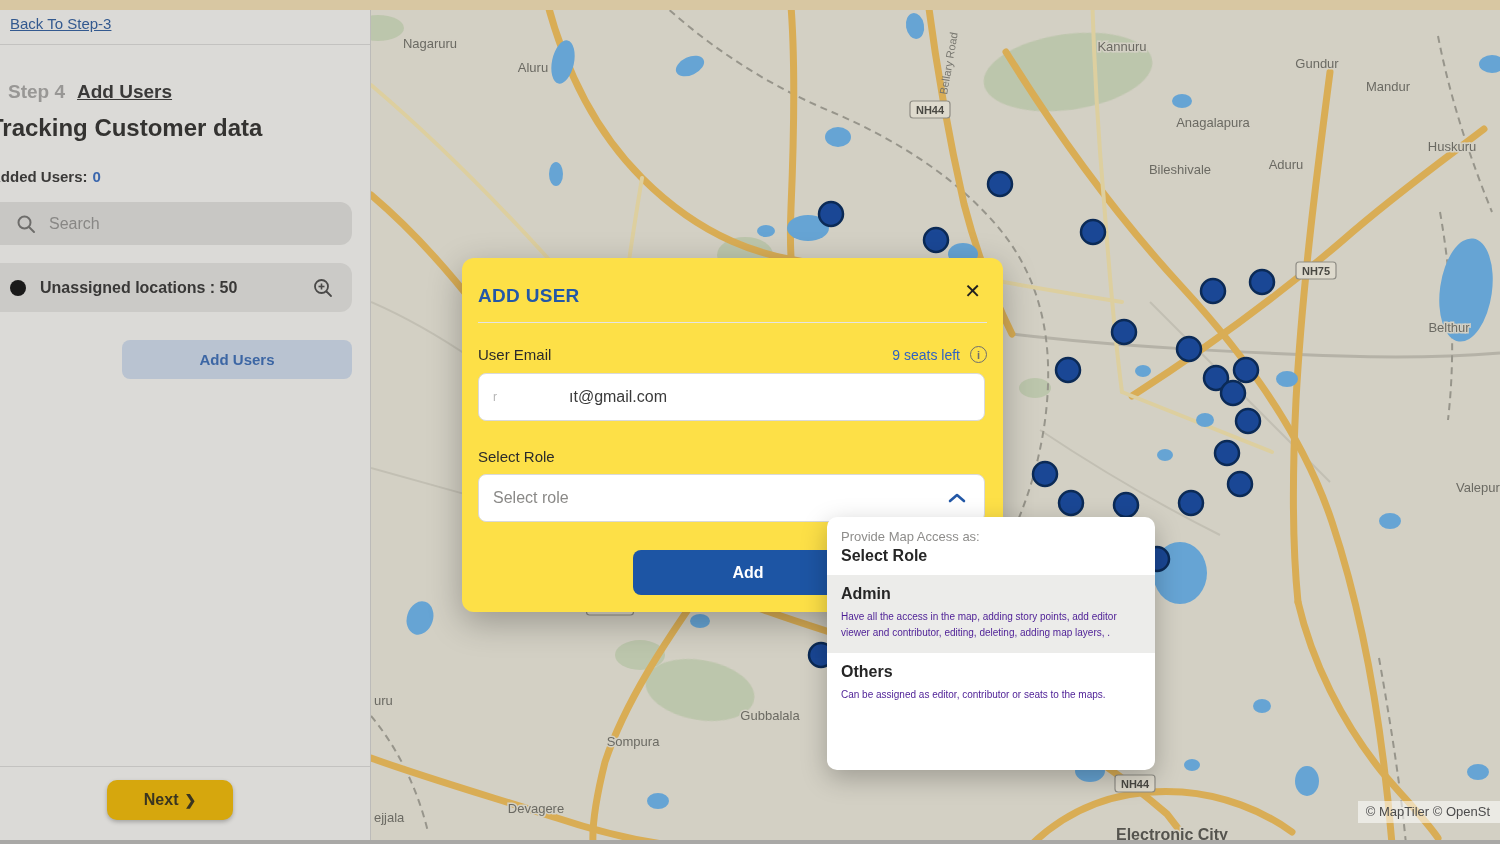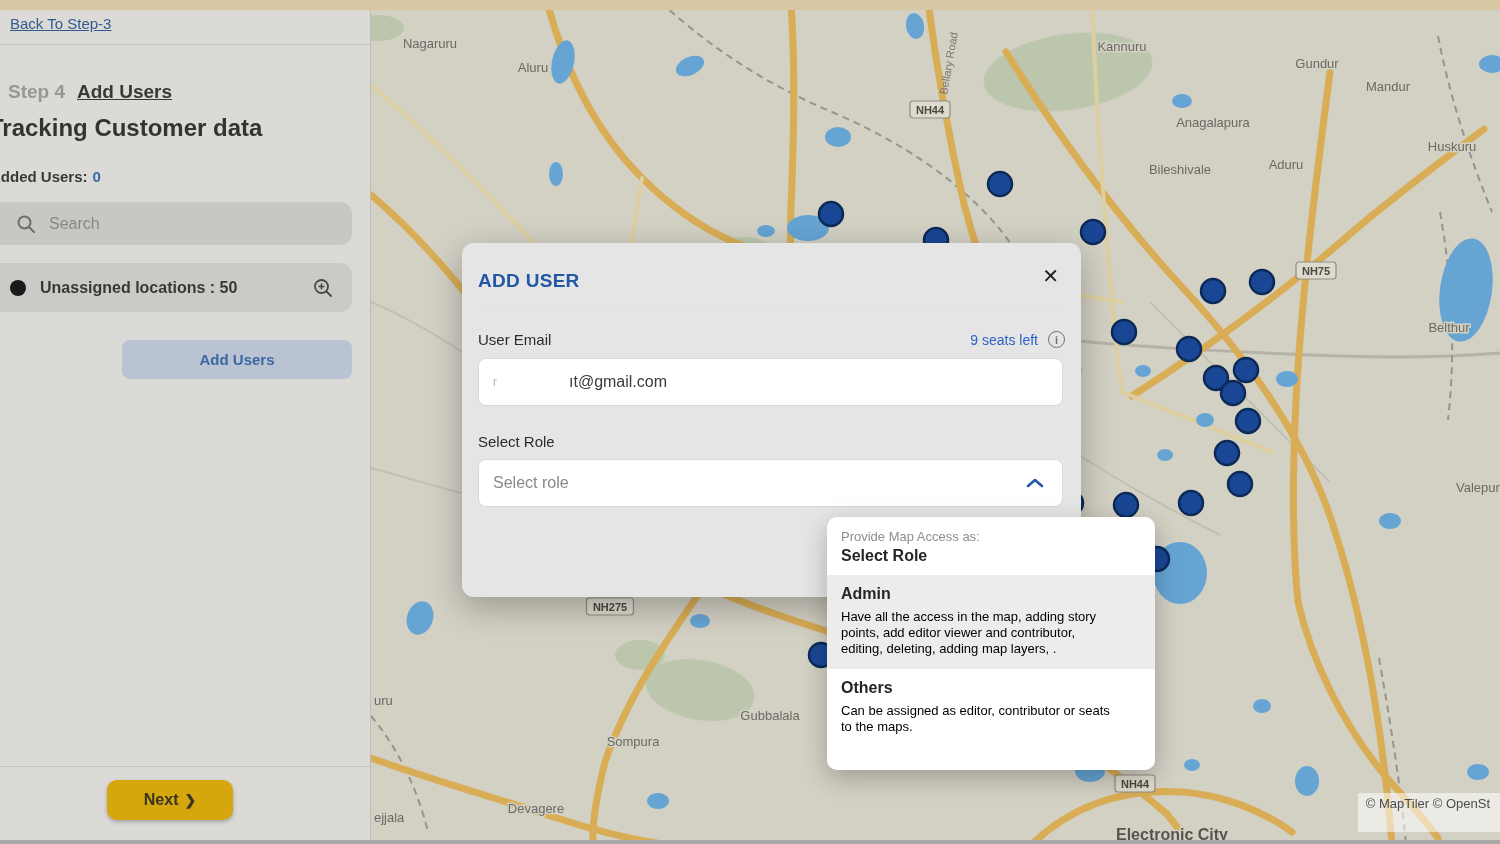--- a/index.html
+++ b/index.html
@@ -32,24 +32,24 @@
   .next-btn .chev{margin-left:6px;font-size:14px;}
 
   
   #map{position:absolute;left:371px;top:0;width:1129px;height:844px;z-index:1;cursor:grab;}
   .map-label{font-size:13px;fill:#6b6a63;paint-order:stroke;stroke:#d3d0c4;stroke-width:3px;font-family:"Liberation Sans",sans-serif;}
   .map-label.big{font-size:16px;fill:#55544e;font-weight:bold;}
   .badge-rect{fill:#dedacd;stroke:#8f8d85;stroke-width:1.2;}
   .badge-text{font-size:11px;font-weight:bold;fill:#4a4943;font-family:"Liberation Sans",sans-serif;}
   .road-name{font-size:11px;fill:#77766f;font-family:"Liberation Sans",sans-serif;}
   .marker{fill:#1a4795;stroke:#0b2a56;stroke-width:2.5;cursor:pointer;}
-  .attribution{position:absolute;right:0;bottom:12px;background:rgba(255,255,255,.55);padding:3px 10px 21px 8px;font-size:13px;color:#4b4b4b;z-index:5;white-space:nowrap;}
-
-  
-  #modal{position:absolute;left:462px;top:243px;width:619px;height:354px;background:#e5e5e5;border-radius:12px;box-shadow:0 10px 34px rgba(0,0,0,.28);z-index:20;}
+  .attribution{position:absolute;right:0;bottom:21px;background:rgba(255,255,255,.55);padding:3px 10px 4px 8px;font-size:13px;color:#4b4b4b;z-index:5;white-space:nowrap;}
+
+  
+  #modal{position:absolute;left:462px;top:258px;width:541px;height:354px;background:#fde047;border-radius:12px;box-shadow:0 10px 34px rgba(0,0,0,.28);z-index:20;}
   .modal-title{position:absolute;left:16px;top:27px;font-size:19px;font-weight:bold;color:#2358a7;letter-spacing:.3px;}
   .modal-close{position:absolute;right:22px;top:23px;font-size:20px;color:#1f1f1f;cursor:pointer;line-height:1;}
   .modal-divider{position:absolute;left:16px;right:16px;top:64px;height:1px;background:#e4e4e4;}
   .email-row{position:absolute;left:16px;right:16px;top:88px;display:flex;align-items:center;}
   .email-label{font-size:15px;color:#2b2b2b;flex:1 1 auto;}
   .seats-left{font-size:14px;color:#2f62c4;margin-right:10px;}
   .info-icon{width:17px;height:17px;border:1.4px solid #6e6e6e;border-radius:50%;color:#6e6e6e;font-size:11px;display:flex;align-items:center;justify-content:center;font-weight:bold;cursor:pointer;}
   .email-input{position:absolute;left:16px;right:18px;top:115px;height:48px;border:1px solid #d9d9d9;border-radius:8px;background:#fff;display:flex;align-items:center;font-size:16px;color:#3a3a3a;}
   .email-faint{margin-left:14px;opacity:.38;filter:blur(.6px);font-size:12px;}
   .email-text{margin-left:72px;}
@@ -59,21 +59,21 @@
   .add-btn{position:absolute;left:171px;top:292px;width:230px;height:45px;background:#1d55a4;border:none;border-radius:8px;color:#fff;font-size:16px;font-weight:bold;cursor:pointer;}
 
   
   #role-dropdown{position:absolute;left:827px;top:517px;width:328px;height:253px;background:#fff;border-radius:10px;box-shadow:0 8px 26px rgba(0,0,0,.25);z-index:30;overflow:hidden;}
   .dd-header{padding:12px 14px 10px 14px;}
   .dd-small{font-size:13px;color:#8e8d8b;}
   .dd-title{font-size:16px;font-weight:bold;color:#262626;margin-top:3px;}
   .dd-option{padding:10px 14px 12px 14px;cursor:pointer;}
   .dd-option.highlighted{background:#ececea;}
   .dd-opt-title{font-size:16px;font-weight:bold;color:#262626;}
-  .dd-opt-desc{font-size:13px;color:#000000;line-height:16px;margin-top:6px;width:276px;}
+  .dd-opt-desc{font-size:10px;color:#4c1d95;line-height:16px;margin-top:6px;width:276px;}
 </style>
 </head>
 <body>
 
 <div id="stage">
 
   <svg id="map" viewBox="371 0 1129 844" width="1129" height="844" xmlns="http://www.w3.org/2000/svg">
     <rect x="371" y="0" width="1129" height="844" fill="#d3d0c4"></rect>
 
     <g fill="#b9c4a8" opacity="0.85">
@@ -271,20 +271,21 @@
       <span class="email-faint">r</span>
       <span class="email-text">ıt@gmail.com</span>
     </div>
     <div class="role-label">Select Role</div>
     <div class="role-select">
       <span class="role-ph">Select role</span>
       <svg width="18" height="12" viewBox="0 0 18 12">
           <polyline points="2,9 9,3 16,9" fill="none" stroke="#2358a7" stroke-width="2.6" stroke-linecap="round" stroke-linejoin="round"></polyline>
         </svg>
     </div>
+    <button class="add-btn">Add</button>
   </div>
 
   <div id="role-dropdown">
     <div class="dd-header">
       <div class="dd-small">Provide Map Access as:</div>
       <div class="dd-title">Select Role</div>
     </div>
     <div class="dd-option highlighted">
       <div class="dd-opt-title">Admin</div>
       <div class="dd-opt-desc">Have all the access in the map, adding story points, add editor viewer and contributor, editing, deleting, adding map layers, .</div>

